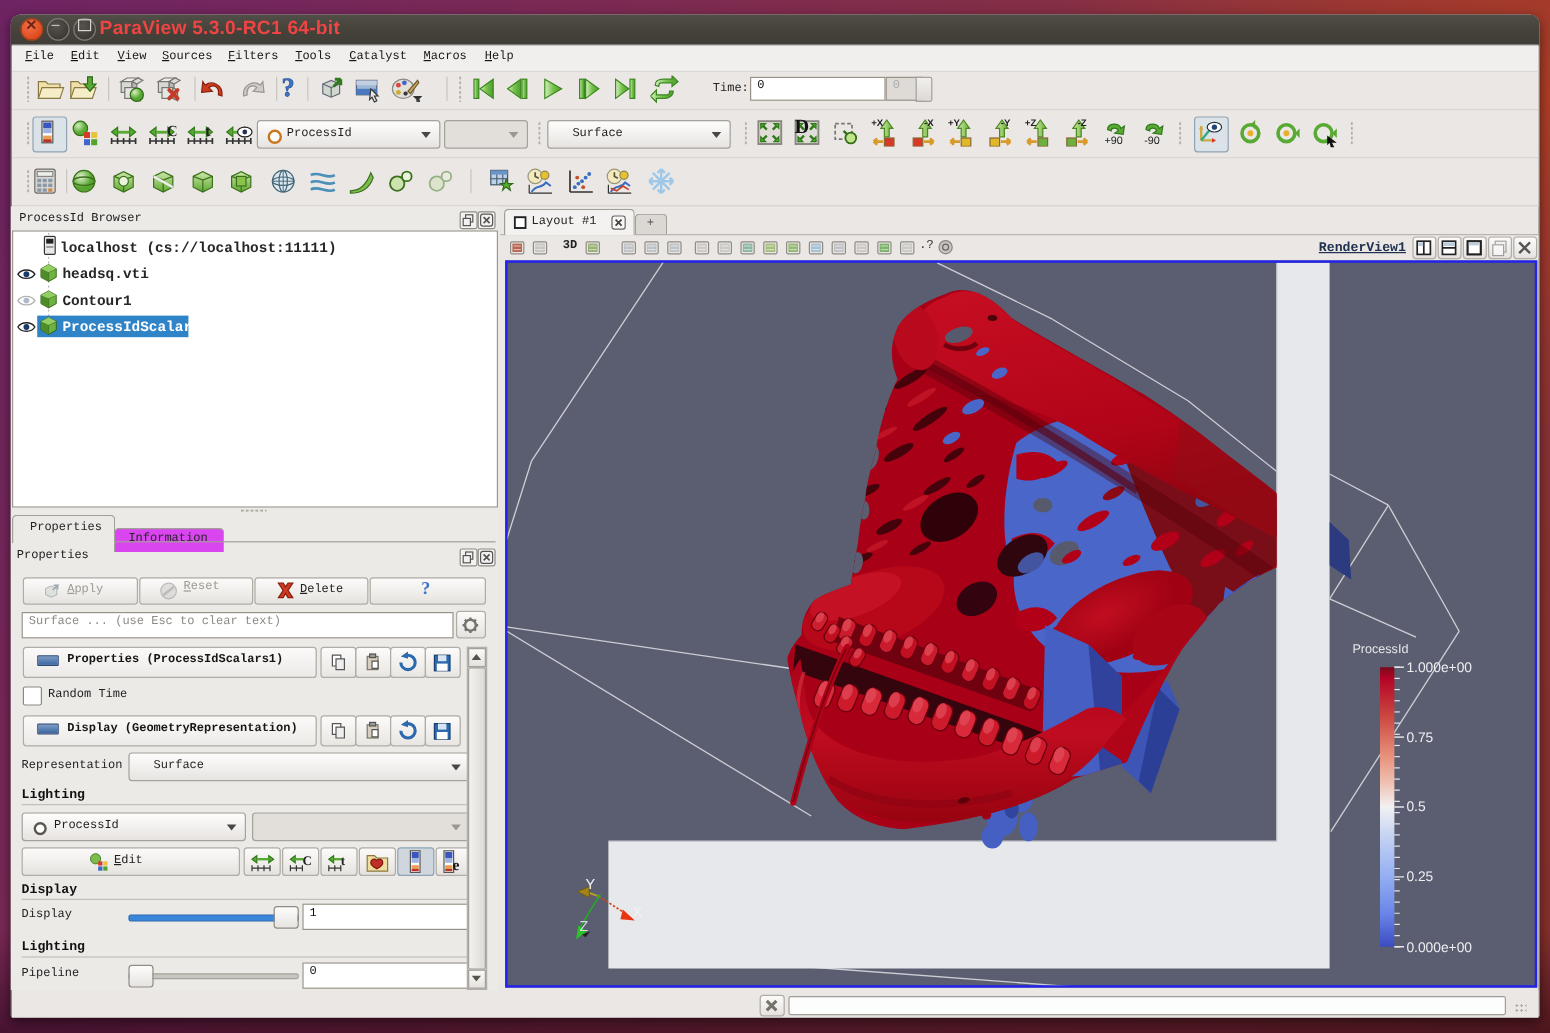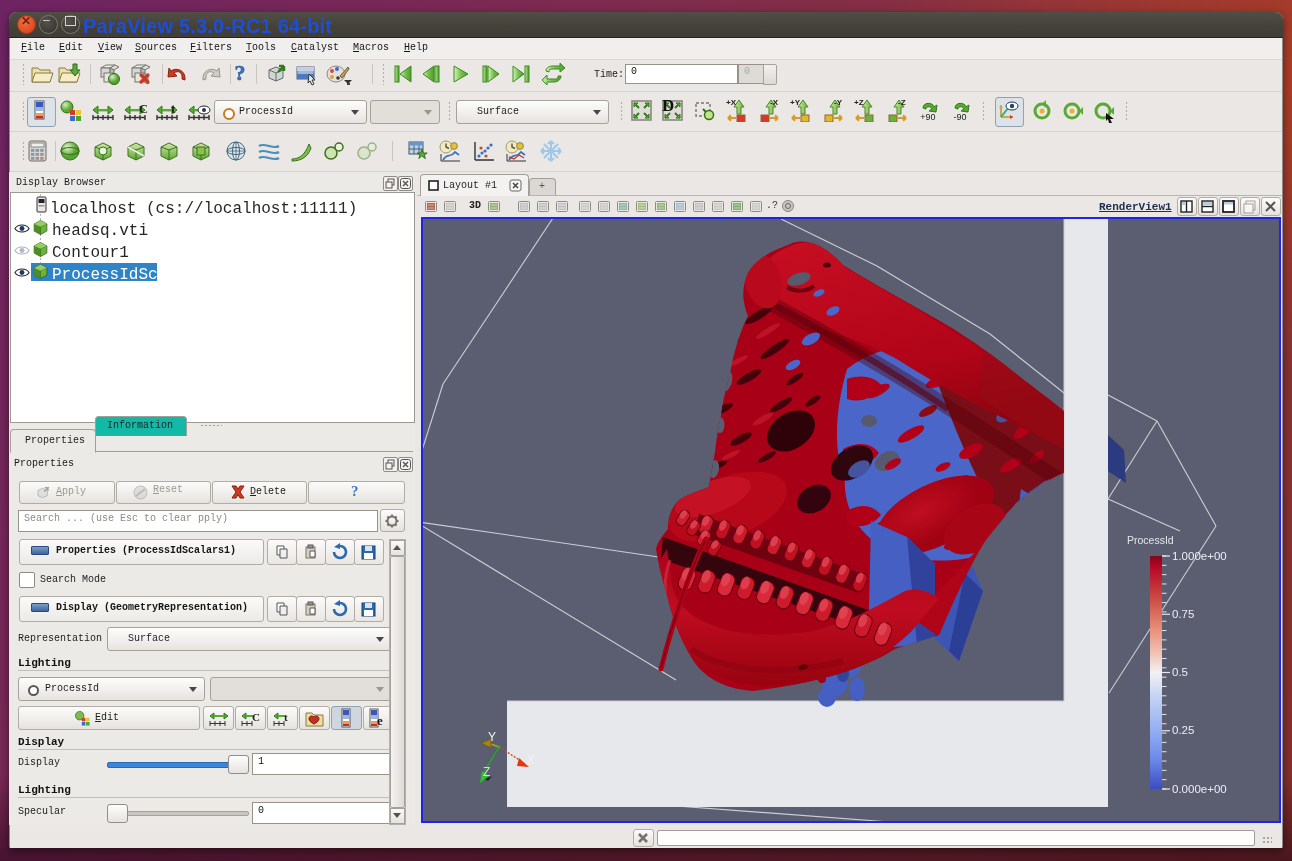--- a/index.html
+++ b/index.html
@@ -5,22 +5,22 @@
 body{position:relative;font-family:"Liberation Mono",monospace;
 background:linear-gradient(118deg,#6e2463 0%,#7c2a52 30%,#863043 55%,#8c3338 78%,#85302b 100%);}
 #wallshade{position:absolute;left:0;top:0;width:1292px;height:861px;
 background:radial-gradient(ellipse 600px 400px at 1292px 80px,rgba(200,70,20,.55),rgba(200,70,20,0) 70%),
 linear-gradient(180deg,rgba(0,0,0,0) 90%,rgba(30,0,20,.55) 100%);}
 #win{position:absolute;left:9px;top:12px;width:1274px;height:836px;background:#eae7e4;
 border-radius:8px 8px 2px 2px;box-shadow:0 3px 10px rgba(0,0,0,.5);outline:1px solid rgba(70,64,58,.55);outline-offset:-1px;}
 #tbar{position:absolute;left:9px;top:12px;width:1274px;height:25px;border-radius:8px 8px 0 0;
 background:linear-gradient(180deg,#514e48 0%,#454239 55%,#403d38 100%);
 border-bottom:1px solid #262420;}
-#title{position:absolute;left:83px;top:15px;color:#1d4ed8;font-family:"Liberation Sans",sans-serif;
-font-size:20px;font-weight:bold;letter-spacing:.2px;}
+#title{position:absolute;left:83px;top:15px;color:#ef4444;font-family:"Liberation Sans",sans-serif;
+font-size:16px;font-weight:bold;letter-spacing:.2px;}
 .wbtn{position:absolute;top:15px;width:17px;height:17px;border-radius:50%;}
 #bclose{left:17px;background:radial-gradient(circle at 40% 35%,#f27048,#de4a1f 70%,#c03d14);border:1px solid #a8401a;}
 #bmin,#bmax{left:39px;background:radial-gradient(circle at 40% 35%,#56524c,#3b3834 75%);border:1px solid #7d7972;}
 #bmax{left:61px;}
 .wglyph{position:absolute;color:#efece8;font-family:"Liberation Sans",sans-serif;}
 #menubar{position:absolute;left:10px;top:38px;width:1272px;height:21px;background:#f1efed;border-bottom:1px solid #dbd8d4;}
 .mi{position:absolute;top:42px;font-size:10px;color:#161616;}
 .mi u{text-decoration:underline;}
 .tbrow{position:absolute;left:10px;width:1272px;background:#eae7e4;}
 #tb1{top:60px;height:31px;border-bottom:1px solid #d6d3cf;}
@@ -34,21 +34,21 @@
 .combo .ca{position:absolute;right:7px;top:9px;width:0;height:0;border-left:4px solid transparent;border-right:4px solid transparent;border-top:5px solid #4a4743;}
 .combo.dis{background:#e2dfdb;}
 .combo.dis .ca{border-top-color:#9b978f;}
 .tfield{position:absolute;background:#fff;border:1px solid #989288;font-size:10px;color:#111;}
 ins{text-decoration:underline;}
 
 #lpanel{position:absolute;left:9px;top:172px;width:406px;height:653px;background:#eceae7;}
 .phead{position:absolute;font-size:10px;color:#1a1a1a;}
 .pwbtn{position:absolute;width:13px;height:13px;border:1px solid #8f8b85;border-radius:2px;background:#f4f2f0;}
 .treearea{position:absolute;background:#fff;border:1px solid #9d9992;}
-.trow{position:absolute;left:1px;height:22px;font-size:16px;color:#262626;}
+.trow{position:absolute;left:1px;height:22px;font-size:12px;color:#262626;font-weight:bold;}
 .eye{position:absolute;left:5px;top:4px;width:16px;height:13px;}
 .sel{position:absolute;background:#2f84c8;color:#fff;font-size:10px;}
 .tab{position:absolute;font-size:10px;color:#242424;border:1px solid #a29e98;border-bottom:none;border-radius:4px 4px 0 0;}
 .btn{position:absolute;background:linear-gradient(180deg,#fcfbfa,#efedea 60%,#e5e2de);border:1px solid #b0aca6;border-radius:3px;font-size:10px;color:#202020;text-align:center;}
 .btn.dis{color:#9d9992;}
 .sechdr{position:absolute;height:24px;background:linear-gradient(180deg,#fbfaf9,#eceae7);border:1px solid #b0aca6;border-radius:3px;font-size:10px;font-weight:bold;color:#161616;}
 .shbtn{position:absolute;width:28px;height:24px;background:linear-gradient(180deg,#fcfbfa,#e9e6e2);border:1px solid #b0aca6;border-radius:3px;}
 .lbl{position:absolute;font-size:10px;color:#222;}
 .bhdr{position:absolute;font-size:11px;font-weight:bold;color:#111;}
 .hrule{position:absolute;height:1px;background:#c2bfba;}
@@ -543,21 +543,21 @@
     <svg style="position:absolute;left:539px;top:139px" width="24" height="24" viewBox="0 0 24 24">
       <g stroke="#9fc8e8" stroke-width="2" fill="none">
         <path d="M12 2 L12 22 M2 12 L22 12 M5 5 L19 19 M19 5 L5 19"></path>
         <path d="M12 2 L9 5 M12 2 L15 5 M12 22 L9 19 M12 22 L15 19 M2 12 L5 9 M2 12 L5 15 M22 12 L19 9 M22 12 L19 15"></path>
       </g>
     </svg>
     <div class="hdl" style="left:22px;top:141px;height:20px"></div>
   </div>
 <div id="lpanel"></div>
 <div id="lpanelitems">
-    <span class="phead" style="left:16px;top:177px">Display Browser</span>
+    <span class="phead" style="left:16px;top:177px">ProcessId Browser</span>
     <div class="pwbtn" style="left:383px;top:176px"><svg width="13" height="13">
         <rect x="4" y="2" width="6" height="6" fill="none" stroke="#555"></rect>
         <rect x="2" y="5" width="6" height="6" fill="#f4f2f0" stroke="#555"></rect>
       </svg></div>
     <div class="pwbtn" style="left:398px;top:176px"><svg width="13" height="13">
         <rect x="1.5" y="1.5" width="10" height="10" rx="2" fill="none" stroke="#555"></rect>
         <path d="M4 4 L9 9 M9 4 L4 9" stroke="#555" stroke-width="1.4"></path>
       </svg></div>
     <div class="treearea" style="left:10px;top:192px;width:403px;height:229px"></div>
     <div style="position:absolute;left:40px;top:194px;width:1px;height:76px;background-image:linear-gradient(180deg,#b8b5b0 50%,transparent 50%);background-size:1px 4px"></div>
@@ -601,21 +601,21 @@
       <path d="M3 7 L12 11 L21 7" fill="none" stroke="#2d5a14"></path>
       <path d="M12 11 L12 22" stroke="#2d5a14"></path>
       <path d="M3 7 L12 11 L12 22 L3 17 Z" fill="#4e8c28"></path>
       <path d="M12 2 L21 7 L12 11 L3 7 Z" fill="#94ce62"></path>
     </svg>
     <span class="trow" style="left:52px;top:266px;color:#fff;z-index:3">ProcessIdScalars1</span>
     <div style="position:absolute;left:200px;top:424px;width:22px;height:3px;background-image:radial-gradient(circle,#a9a6a1 40%,transparent 45%);background-size:4px 3px"></div>
     <div class="tab" style="left:10px;top:429px;width:84px;height:22px;background:#eceae7;z-index:2;border-bottom:1px solid #eceae7">
       <span style="position:absolute;left:14px;top:5px">Properties</span>
     </div>
-    <div class="tab" style="left:95px;top:416px;width:90px;height:19px;background:#14b8a6">
+    <div class="tab" style="left:95px;top:440px;width:90px;height:19px;background:#d946ef">
       <span style="position:absolute;left:11px;top:3px">Information</span>
     </div>
     <div style="position:absolute;left:10px;top:451px;width:403px;height:1px;background:#a29e98"></div>
     <span class="phead" style="left:14px;top:458px">Properties</span>
     <div class="pwbtn" style="left:383px;top:457px"><svg width="13" height="13">
         <rect x="4" y="2" width="6" height="6" fill="none" stroke="#555"></rect>
         <rect x="2" y="5" width="6" height="6" fill="#f4f2f0" stroke="#555"></rect>
       </svg></div>
     <div class="pwbtn" style="left:398px;top:457px"><svg width="13" height="13">
         <rect x="1.5" y="1.5" width="10" height="10" rx="2" fill="none" stroke="#555"></rect>
@@ -637,21 +637,21 @@
     </div>
     <div class="btn" style="left:212px;top:481px;width:93px;height:21px">
       <svg style="position:absolute;left:17px;top:2px" width="16" height="16" viewBox="0 0 16 16">
         <path d="M2 2 L6 2 L8 5 L10 2 L14 2 L10 8 L14 14 L10 14 L8 10.5 L6 14 L2 14 L6 8 Z" fill="#cc3b22" stroke="#8a1f0e"></path>
       </svg>
       <span style="position:absolute;left:37px;top:4px"><ins>D</ins>elete</span>
     </div>
     <div class="btn" style="left:308px;top:481px;width:95px;height:21px">
       <span style="position:absolute;left:42px;top:1px;color:#3a76c4;font-family:'Liberation Serif',serif;font-weight:bold;font-size:15px">?</span>
     </div>
-    <div class="tfield" style="left:18px;top:510px;width:353px;height:18px;color:#8d8a84;padding:2px 0 0 5px">Search ... (use Esc to clear pply)</div>
+    <div class="tfield" style="left:18px;top:510px;width:353px;height:18px;color:#8d8a84;padding:2px 0 0 5px">Surface ... (use Esc to clear text)</div>
     <div class="btn" style="left:380px;top:509px;width:23px;height:21px">
       <svg style="position:absolute;left:3px;top:3px" width="16" height="16" viewBox="0 0 16 16">
         <circle cx="8" cy="8" r="4.5" fill="none" stroke="#76726c" stroke-width="2"></circle>
         <g stroke="#76726c" stroke-width="2">
           <path d="M8 1.5 L8 3.5 M8 12.5 L8 14.5 M1.5 8 L3.5 8 M12.5 8 L14.5 8 M3.4 3.4 L4.8 4.8 M11.2 11.2 L12.6 12.6 M12.6 3.4 L11.2 4.8 M4.8 11.2 L3.4 12.6"></path>
         </g>
       </svg>
     </div>
     <div class="sechdr" style="left:19px;top:539px;width:243px">
       <span style="position:absolute;left:11px;top:6px;width:16px;height:7px;background:linear-gradient(180deg,#7a9cc8,#3c66a0);border:1px solid #2c4a78;border-radius:1px"></span>
@@ -677,21 +677,21 @@
       </svg>
     </div>
     <div class="shbtn" style="left:354px;top:539px">
       <svg style="position:absolute;left:4px;top:3px" width="19" height="18" viewBox="0 0 19 18">
         <rect x="3" y="3" width="13" height="13" fill="#2c6ab0" stroke="#1a4070"></rect>
         <rect x="6" y="3" width="7" height="5" fill="#d8e4f0"></rect>
         <rect x="5" y="10" width="9" height="6" fill="#fff"></rect>
       </svg>
     </div>
     <div style="position:absolute;left:19px;top:572px;width:14px;height:14px;background:#fff;border:1px solid #8d8984;border-radius:2px"></div>
-    <span class="lbl" style="left:40px;top:574px">Search Mode</span>
+    <span class="lbl" style="left:40px;top:574px">Random Time</span>
     <div class="sechdr" style="left:19px;top:596px;width:243px">
       <span style="position:absolute;left:11px;top:6px;width:16px;height:7px;background:linear-gradient(180deg,#7a9cc8,#3c66a0);border:1px solid #2c4a78;border-radius:1px"></span>
       <span style="position:absolute;left:36px;top:5px">Display (GeometryRepresentation)</span>
     </div>
     <div class="shbtn" style="left:267px;top:596px">
       <svg style="position:absolute;left:4px;top:3px" width="19" height="18" viewBox="0 0 19 18">
         <path d="M5 3 L12 3 L12 12 L5 12 Z" fill="#fff" stroke="#555"></path>
         <path d="M8 6 L15 6 L15 15 L8 15 Z" fill="#eee" stroke="#555"></path>
       </svg>
     </div>
@@ -789,21 +789,21 @@
       </svg>
     </div>
     <span class="bhdr" style="left:18px;top:736px">Display</span>
     <div class="hrule" style="left:18px;top:749px;width:372px"></div>
     <span class="lbl" style="left:18px;top:757px">Display</span>
     <div style="position:absolute;left:107px;top:762px;width:140px;height:4px;background:#3a87d9;border-radius:2px;border:1px solid #2a6ab0"></div>
     <div style="position:absolute;left:228px;top:755px;width:19px;height:17px;background:linear-gradient(180deg,#fdfdfc,#e6e3e0);border:1px solid #908c86;border-radius:3px"></div>
     <div class="tfield" style="left:252px;top:753px;width:133px;height:18px;padding:2px 0 0 5px">1</div>
     <span class="bhdr" style="left:18px;top:784px">Lighting</span>
     <div class="hrule" style="left:18px;top:797px;width:372px"></div>
-    <span class="lbl" style="left:18px;top:806px">Specular</span>
+    <span class="lbl" style="left:18px;top:806px">Pipeline</span>
     <div style="position:absolute;left:107px;top:811px;width:140px;height:3px;background:#c9c6c1;border-radius:2px;border:1px solid #a5a19b"></div>
     <div style="position:absolute;left:107px;top:804px;width:19px;height:17px;background:linear-gradient(180deg,#fdfdfc,#e6e3e0);border:1px solid #908c86;border-radius:3px"></div>
     <div class="tfield" style="left:252px;top:802px;width:133px;height:18px;padding:2px 0 0 5px">0</div>
     <div style="position:absolute;left:389px;top:539px;width:15px;height:284px;background:#e0ddd9;border:1px solid #b3afa9"></div>
     <div style="position:absolute;left:390px;top:540px;width:13px;height:14px;background:linear-gradient(180deg,#fbfaf9,#e5e2de);border:1px solid #a5a19b"></div>
     <svg style="position:absolute;left:393px;top:545px" width="8" height="5">
       <path d="M4 0 L8 5 L0 5 Z" fill="#55524c"></path>
     </svg>
     <div style="position:absolute;left:390px;top:808px;width:13px;height:14px;background:linear-gradient(180deg,#fbfaf9,#e5e2de);border:1px solid #a5a19b"></div>
     <svg style="position:absolute;left:393px;top:813px" width="8" height="5">

